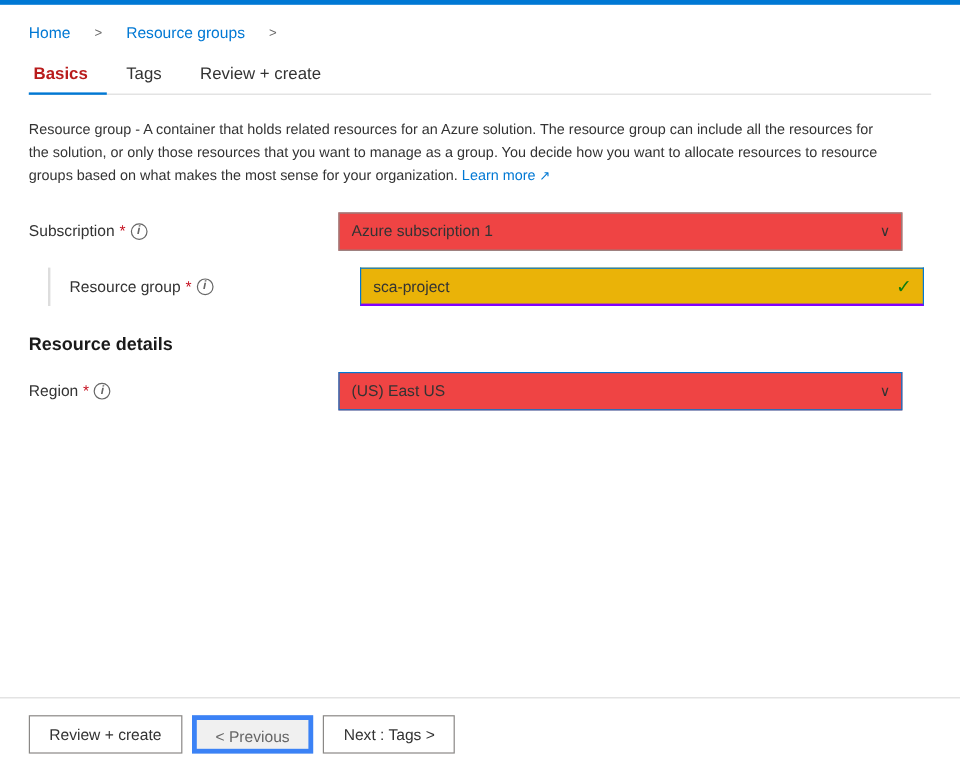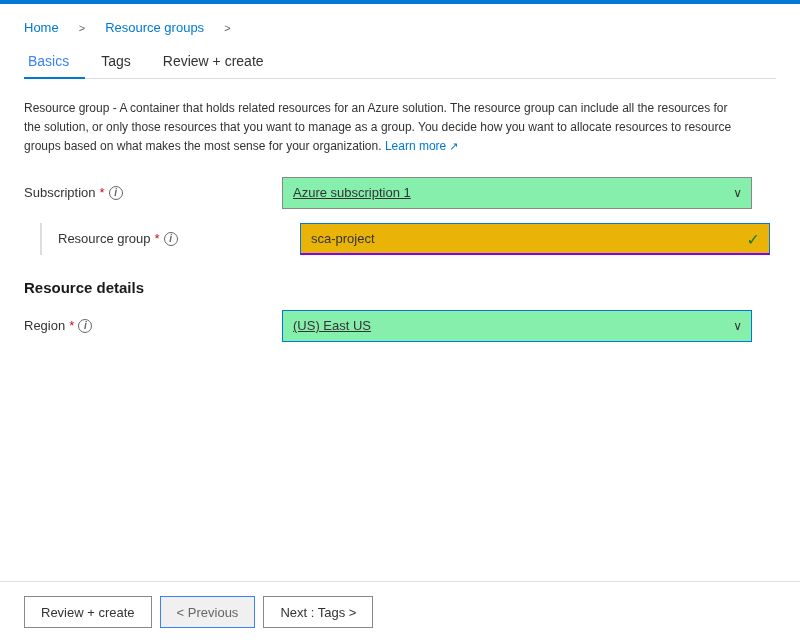--- a/index.html
+++ b/index.html
@@ -60,23 +60,23 @@
     }
     .tab {
       padding: 8px 16px;
       cursor: pointer;
       font-size: 14px;
       color: #333;
       border-bottom: 2px solid transparent;
       margin-bottom: -1px;
     }
     .tab.active {
-      color: #3b82f6;
+      color: #b91c1c;
       border-bottom: 2px solid #0078d4;
-      font-weight: 400;
+      font-weight: 700;
     }
     .tab:first-child {
       padding-left: 4px;
     }
     .description {
       font-size: 12px;
       line-height: 1.6;
       color: #333;
       margin-bottom: 20px;
       max-width: 720px;
@@ -131,27 +131,26 @@
       font-weight: bold;
     }
     .form-control {
       position: relative;
       width: 470px;
     }
     .select-field {
       width: 100%;
       padding: 6px 32px 6px 10px;
       border: 1px solid #8a8886;
-      background: #86efac;
+      background: #ef4444;
       font-size: 13px;
       color: #333;
       appearance: none;
       cursor: pointer;
       height: 32px;
-      text-decoration: underline;
     }
     .select-arrow {
       position: absolute;
       right: 10px;
       top: 50%;
       transform: translateY(-50%);
       pointer-events: none;
       color: #333;
       font-size: 12px;
     }
@@ -204,21 +203,21 @@
       background: #fff;
       color: #333;
     }
     .btn-primary {
       background: #fff;
       border: 1px solid #8a8886;
       color: #333;
     }
     .btn-disabled {
       background: #f0f0f0;
-      border: 1px solid #3b82f6;
+      border: 4px solid #3b82f6;
       color: #666;
       cursor: default;
     }
     .btn-outline {
       background: #fff;
       border: 1px solid #8a8886;
       color: #333;
     }
   </style>
 </head>

